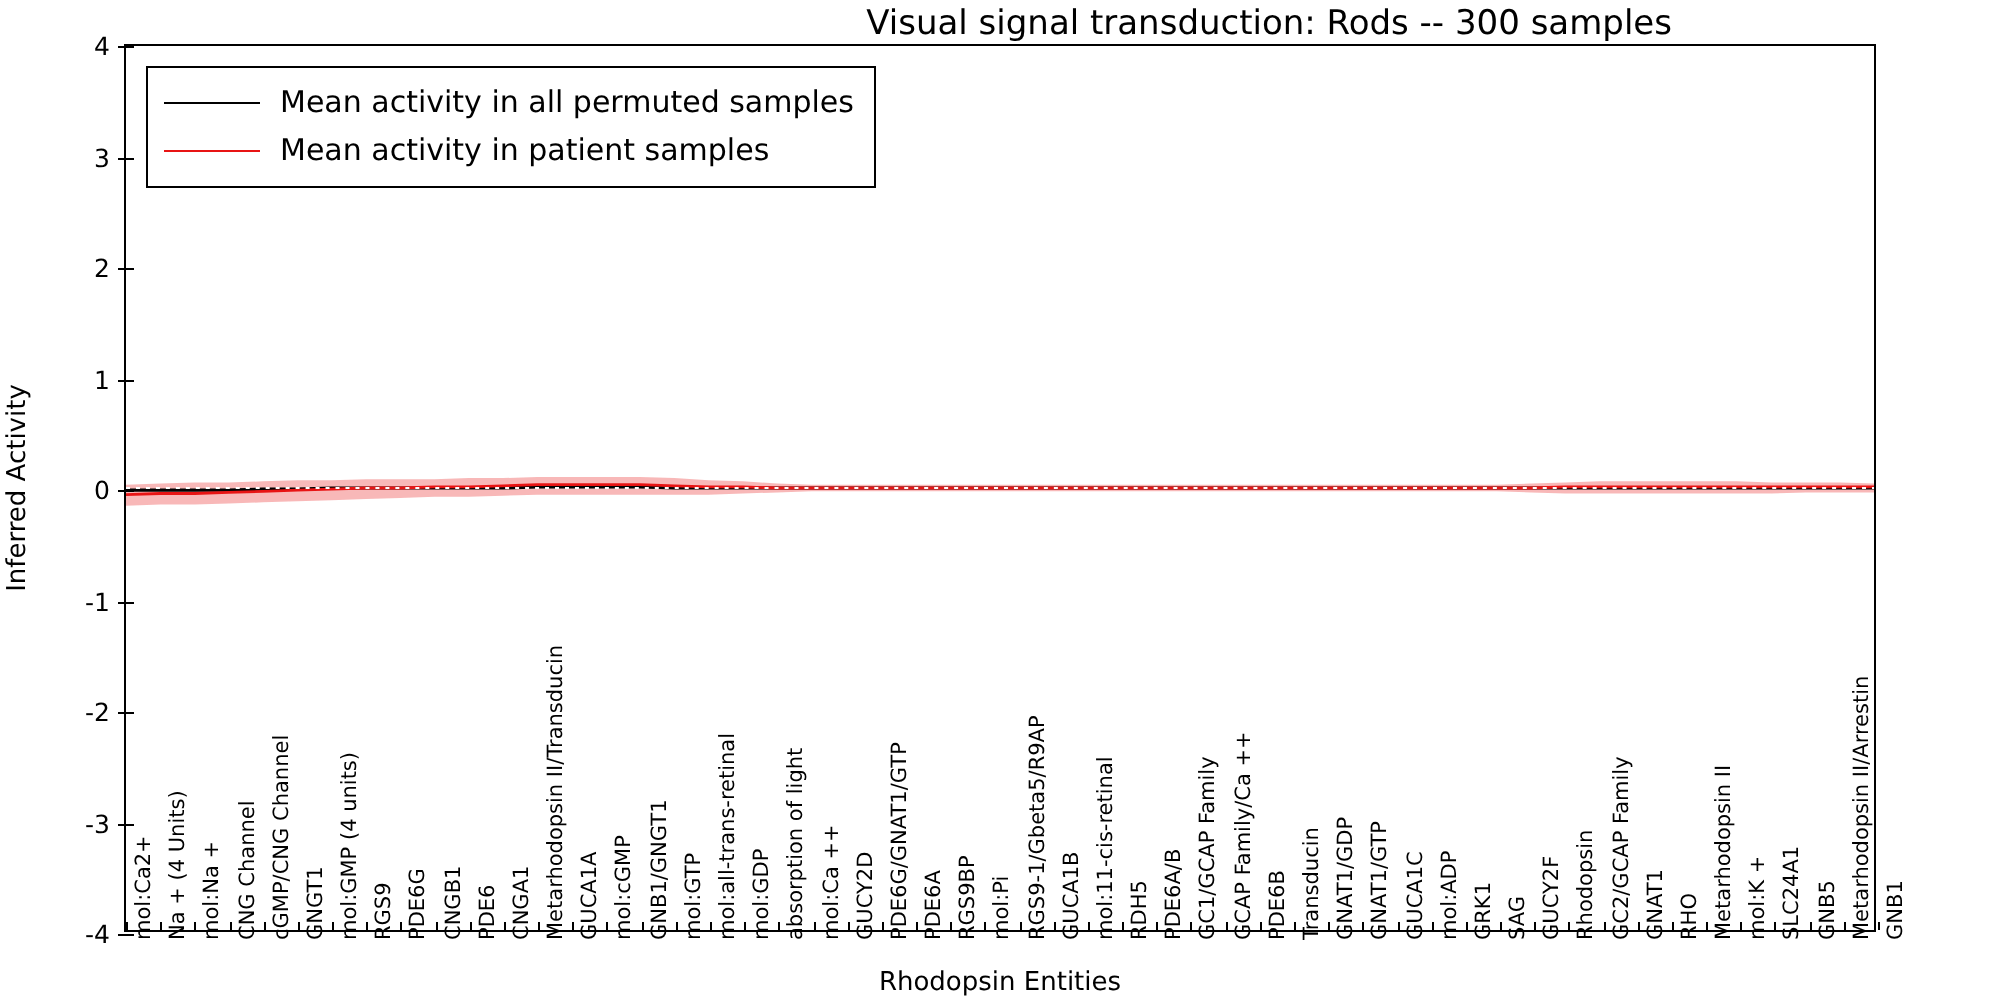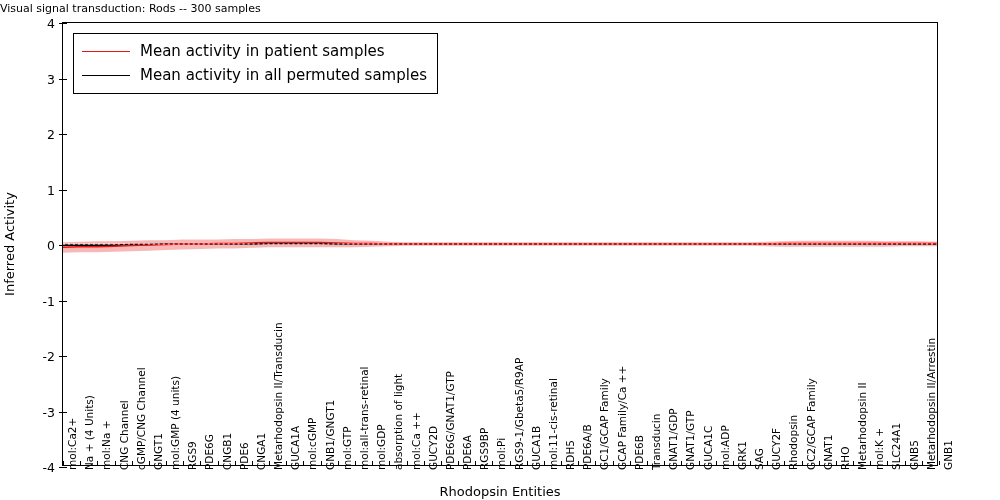--- a/index.html
+++ b/index.html
@@ -1,21 +1,21 @@
 <!DOCTYPE html>
 <html><head>
 <meta charset="utf-8">
 <style>
   html,body{margin:0;padding:0;}
   body{width:1000px;height:500px;background:#ffffff;font-family:"DejaVu Sans",sans-serif;overflow:hidden;}
   #fig{position:relative;width:1000px;height:500px;}
 
   .title{
-    position:absolute;left:0;top:2px;width:836px;text-align:left;
-    font-size:11px;color:#000;font-family:"DejaVu Sans",sans-serif;
+    position:absolute;left:0;top:2px;width:836px;text-align:right;
+    font-size:17px;color:#000;font-family:"DejaVu Sans",sans-serif;
   }
 
   
   .axes{
     position:absolute;left:62px;top:22px;width:876px;height:444px;
     border:1px solid #000;box-sizing:border-box;background:#fff;
   }
   .ylab{
     position:absolute;width:46px;text-align:right;font-size:12.5px;color:#000;
     transform:translateY(-50%);
@@ -65,26 +65,26 @@
   <div class="axes" id="axes">
     <svg class="plot" id="plotsvg" viewBox="0 0 876 444" preserveAspectRatio="none">
         <polygon points="0.00,220.33 17.18,219.78 34.35,219.23 51.53,219.23 68.71,218.67 85.88,218.11 103.06,218.11 120.24,217.56 137.41,217.56 154.59,217.56 171.76,217.00 188.94,217.00 206.12,216.45 223.29,216.45 240.47,216.45 257.65,216.45 274.82,217.00 292.00,218.11 309.18,218.67 326.35,219.78 343.53,220.33 360.71,220.33 377.88,220.33 395.06,220.33 412.24,220.33 429.41,220.33 446.59,220.33 463.76,220.33 480.94,220.33 498.12,220.33 515.29,220.33 532.47,220.33 549.65,220.33 566.82,220.33 584.00,220.33 601.18,220.33 618.35,220.33 635.53,220.33 652.71,220.33 669.88,220.33 687.06,220.33 704.24,219.78 721.41,219.23 738.59,218.67 755.76,218.67 772.94,218.67 790.12,218.67 807.29,218.67 824.47,219.23 841.65,219.23 858.82,219.23 876.00,219.78 876.00,224.22 858.82,224.22 841.65,224.22 824.47,224.77 807.29,224.77 790.12,224.77 772.94,224.77 755.76,224.77 738.59,224.77 721.41,224.77 704.24,224.22 687.06,223.66 669.88,223.66 652.71,223.66 635.53,223.66 618.35,223.66 601.18,223.66 584.00,223.66 566.82,223.66 549.65,223.66 532.47,223.66 515.29,223.66 498.12,223.66 480.94,223.66 463.76,223.66 446.59,223.66 429.41,223.66 412.24,223.66 395.06,223.66 377.88,223.66 360.71,223.66 343.53,223.66 326.35,224.22 309.18,224.77 292.00,225.33 274.82,225.33 257.65,225.33 240.47,225.33 223.29,225.33 206.12,225.33 188.94,225.88 171.76,226.44 154.59,226.44 137.41,227.00 120.24,227.55 103.06,228.10 85.88,228.66 68.71,229.22 51.53,229.77 34.35,230.32 17.18,230.32 0.00,230.88" fill="#e81414" fill-opacity="0.30" stroke="none"></polygon>
         <polyline points="0.00,223.11 17.18,223.11 34.35,223.11 51.53,223.11 68.71,222.55 85.88,222.55 103.06,222.00 120.24,222.00 137.41,222.00 154.59,222.00 171.76,222.00 188.94,222.00 206.12,221.45 223.29,221.45 240.47,221.45 257.65,221.45 274.82,222.00 292.00,222.00 309.18,222.00 326.35,222.00 343.53,222.00 360.71,222.00 377.88,222.00 395.06,222.00 412.24,222.00 429.41,222.00 446.59,222.00 463.76,222.00 480.94,222.00 498.12,222.00 515.29,222.00 532.47,222.00 549.65,222.00 566.82,222.00 584.00,222.00 601.18,222.00 618.35,222.00 635.53,222.00 652.71,222.00 669.88,222.00 687.06,222.00 704.24,222.00 721.41,222.00 738.59,222.00 755.76,222.00 772.94,222.00 790.12,222.00 807.29,222.00 824.47,222.00 841.65,222.00 858.82,222.00 876.00,222.00" fill="none" stroke="#000000" stroke-width="1.6"></polyline>
         <polyline points="0.00,225.33 17.18,224.77 34.35,224.77 51.53,224.22 68.71,223.66 85.88,223.11 103.06,222.55 120.24,222.00 137.41,222.00 154.59,221.45 171.76,221.45 188.94,220.89 206.12,220.33 223.29,220.33 240.47,220.33 257.65,220.33 274.82,220.89 292.00,221.45 309.18,221.45 326.35,222.00 343.53,222.00 360.71,222.00 377.88,222.00 395.06,222.00 412.24,222.00 429.41,222.00 446.59,222.00 463.76,222.00 480.94,222.00 498.12,222.00 515.29,222.00 532.47,222.00 549.65,222.00 566.82,222.00 584.00,222.00 601.18,222.00 618.35,222.00 635.53,222.00 652.71,222.00 669.88,222.00 687.06,222.00 704.24,222.00 721.41,221.45 738.59,221.45 755.76,221.45 772.94,221.45 790.12,221.45 807.29,221.45 824.47,221.45 841.65,221.45 858.82,221.45 876.00,221.45" fill="none" stroke="#e81414" stroke-width="1.4"></polyline>
         <line x1="0" x2="876" y1="222" y2="222" stroke="#ffffff" stroke-width="1" stroke-dasharray="2,3"></line>
       </svg>
 
     <div class="legend">
       <div class="legend-row">
+        <span class="legend-line"></span>
+        <span class="legend-text">Mean activity in all permuted samples</span>
+      </div>
+      <div class="legend-row">
         <span class="legend-line red"></span>
         <span class="legend-text">Mean activity in patient samples</span>
-      </div>
-      <div class="legend-row">
-        <span class="legend-line"></span>
-        <span class="legend-text">Mean activity in all permuted samples</span>
       </div>
     </div>
 
     <div id="yticks">
         <div class="ytickmark" style="top: 444px;"></div>
         <div class="ytickmark-in" style="top: 444px;"></div>
         <div class="ylab" style="top: 444px; left: -54px;">-4</div>
         <div class="ytickmark" style="top: 388.5px;"></div>
         <div class="ytickmark-in" style="top: 388.5px;"></div>
         <div class="ylab" style="top: 388.5px; left: -54px;">-3</div>

